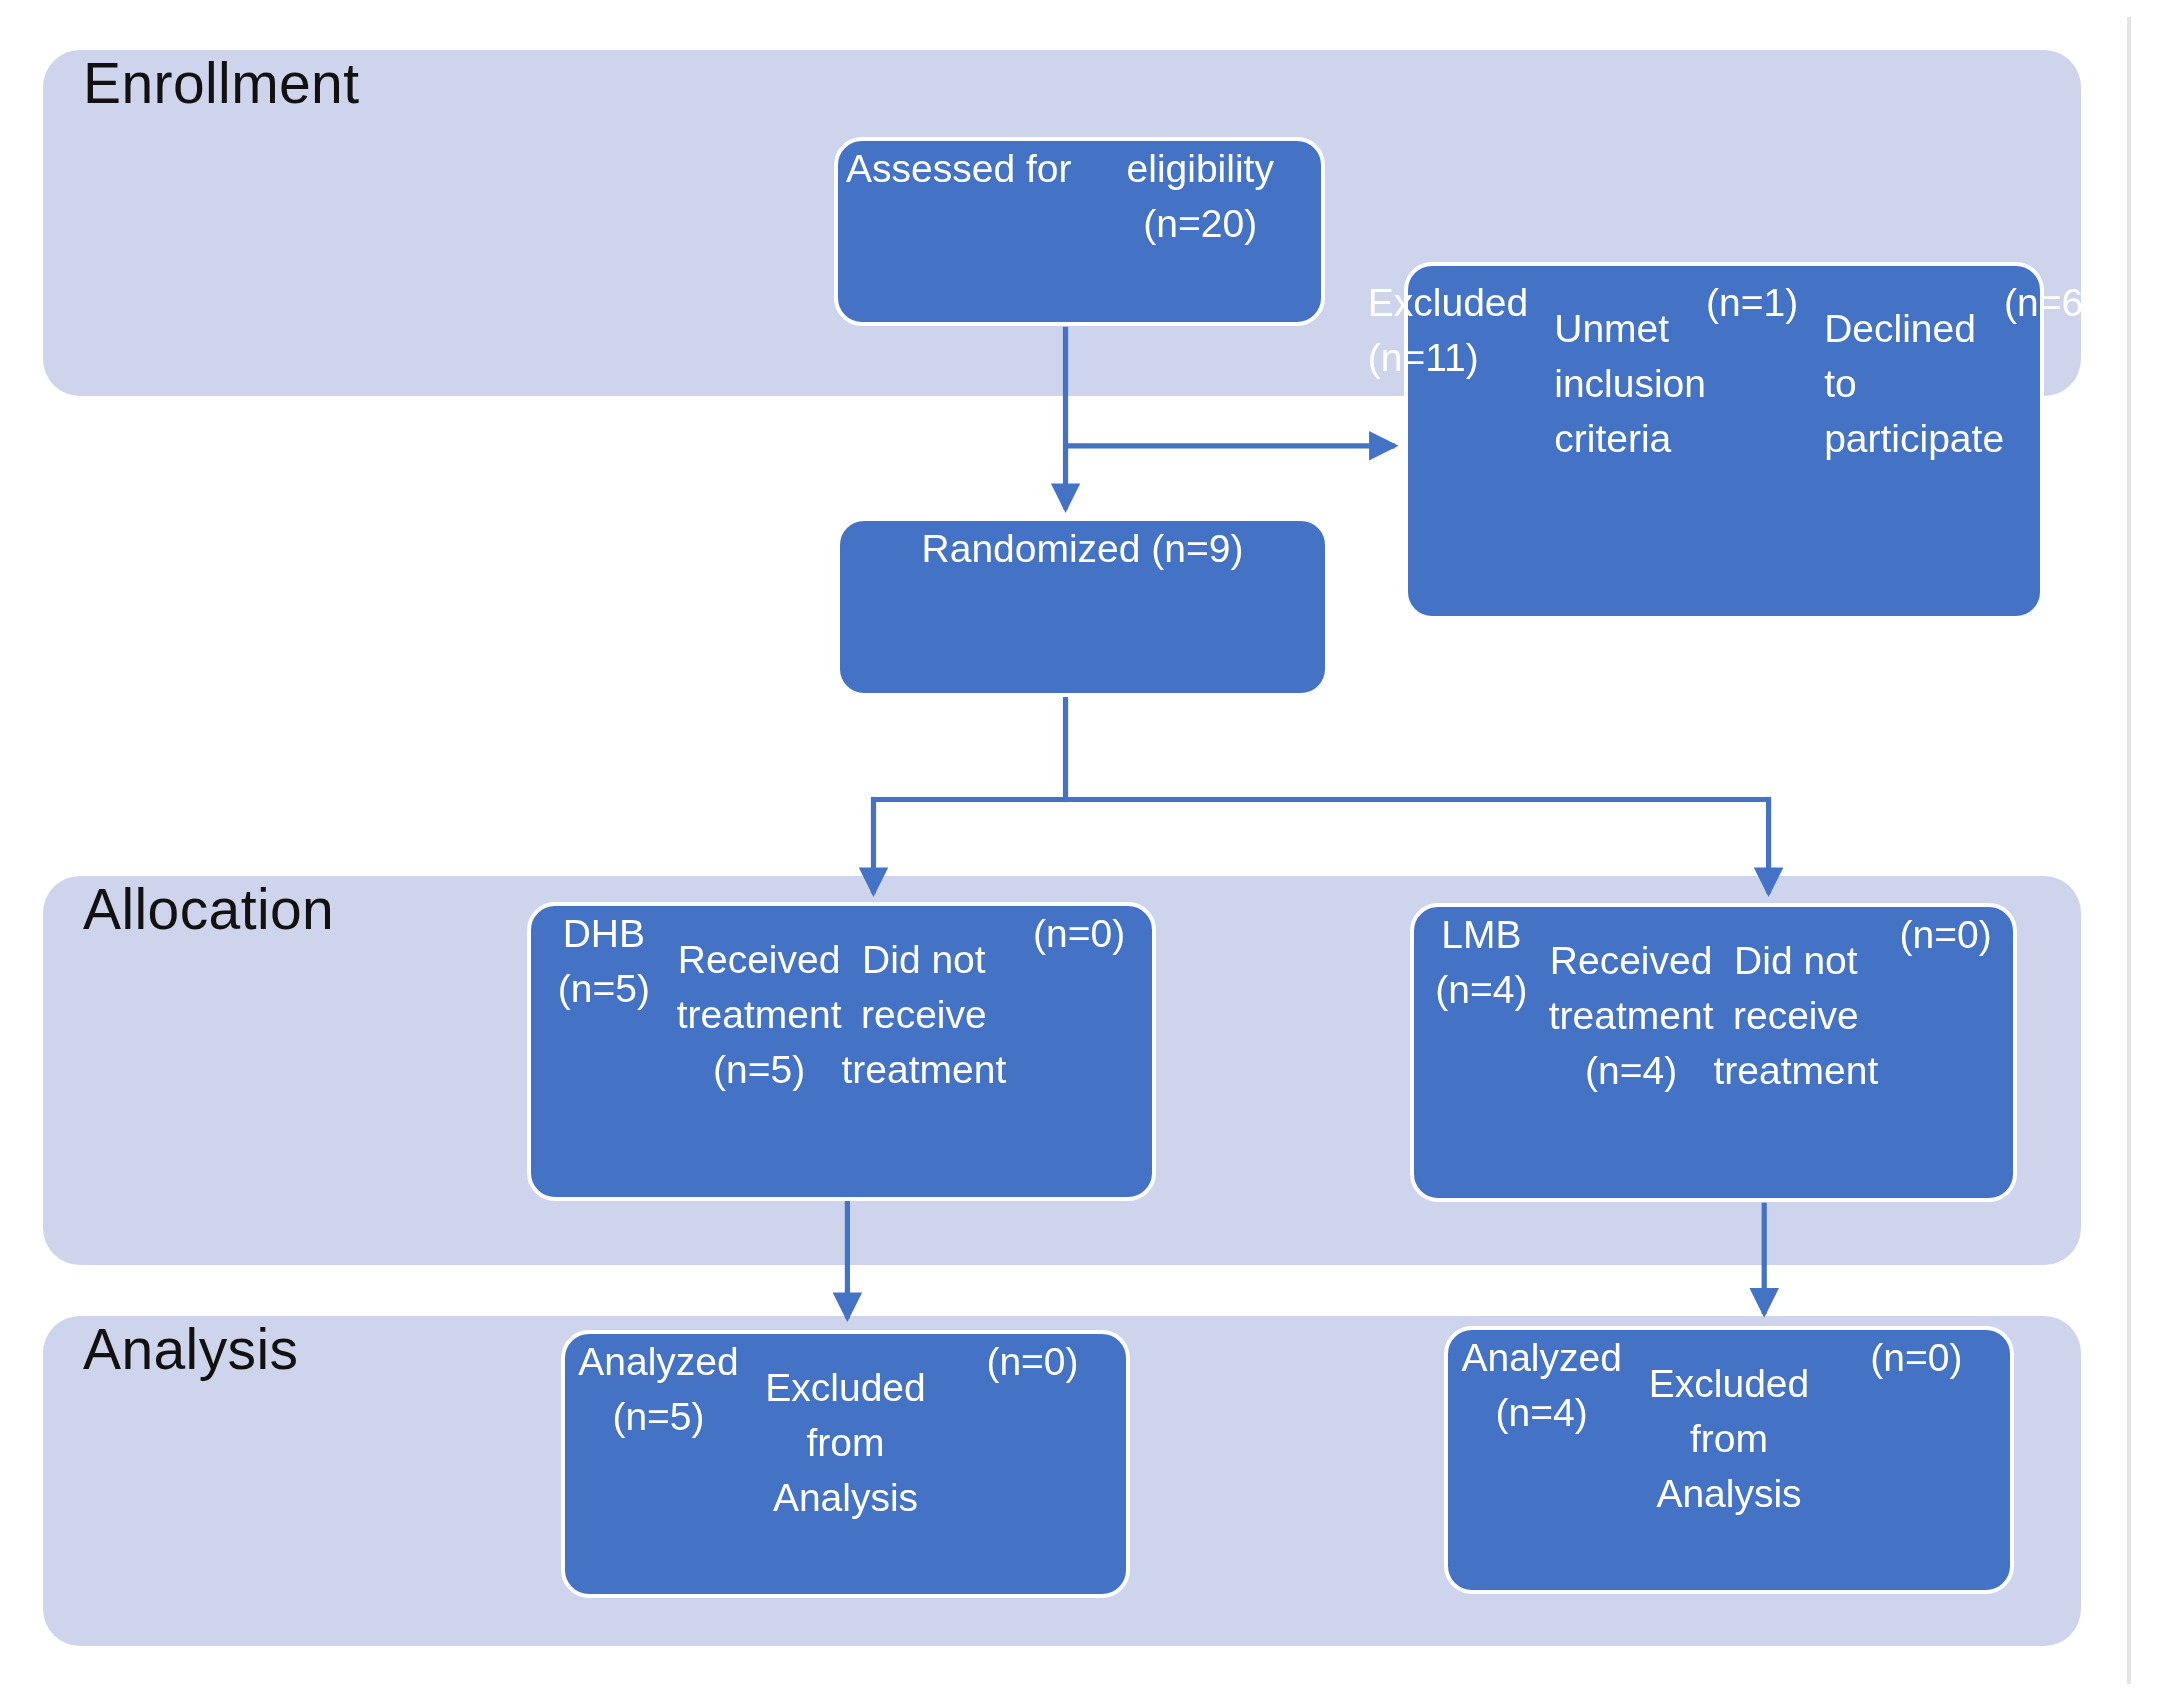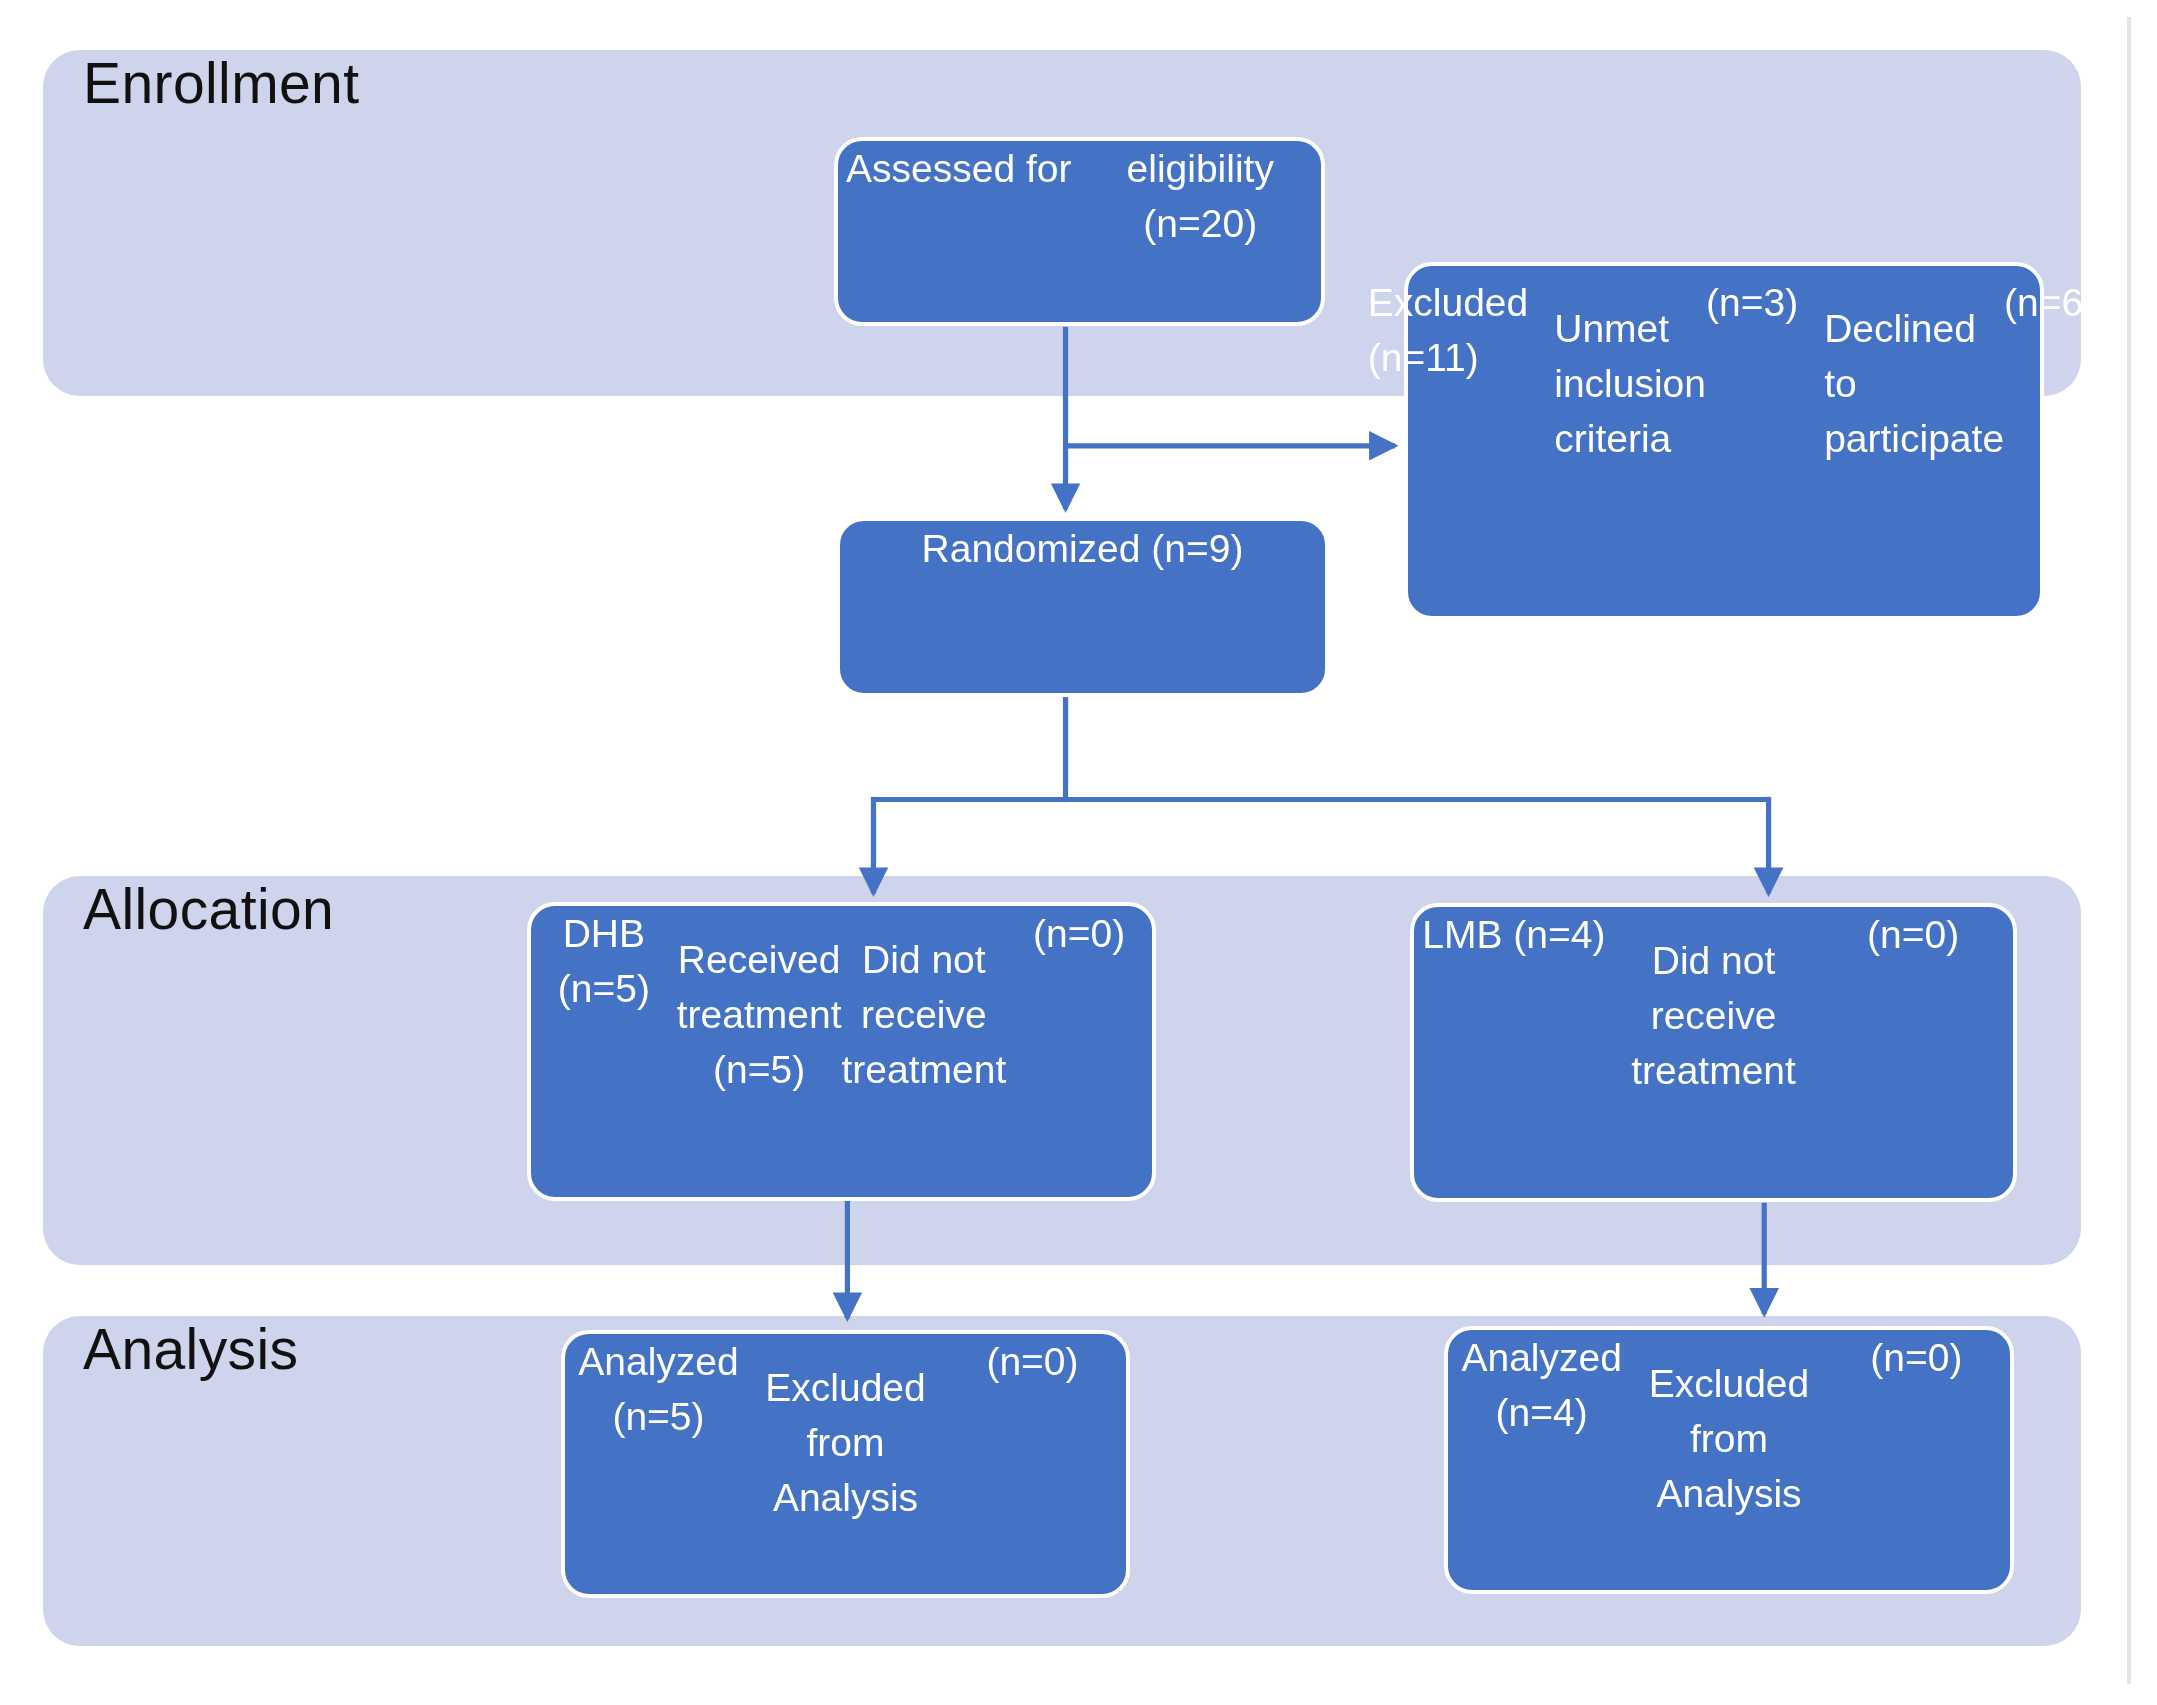--- a/index.html
+++ b/index.html
@@ -103,38 +103,39 @@
   </svg>
 
   <div class="node" id="box-assessed">
     <div class="bline">Assessed for</div>
     <div class="bline">eligibility (n=20)</div>
   </div>
 
   <div class="node" id="box-excluded">
     <div class="bline">Excluded (n=11)</div>
     <div class="bline gap indent">Unmet inclusion criteria</div>
-    <div class="bline">(n=3)</div>
+    <div class="bline">(n=1)</div>
     <div class="bline gap indent">Declined to participate</div>
     <div class="bline">(n=6)</div>
   </div>
 
   <div class="node" id="box-randomized">
     <div class="bline">Randomized (n=9)</div>
   </div>
 
   <div class="node" id="box-dhb">
     <div class="bline">DHB (n=5)</div>
     <div class="bline gap">Received treatment (n=5)</div>
     <div class="bline gap">Did not receive treatment</div>
     <div class="bline">(n=0)</div>
   </div>
 
   <div class="node" id="box-lmb">
     <div class="bline">LMB (n=4)</div>
+    <div class="bline gap">Received treatment (n=4)</div>
     <div class="bline gap">Did not receive treatment</div>
     <div class="bline">(n=0)</div>
   </div>
 
   <div class="node" id="box-an-dhb">
     <div class="bline">Analyzed (n=5)</div>
     <div class="bline gap">Excluded from Analysis</div>
     <div class="bline">(n=0)</div>
   </div>
 

